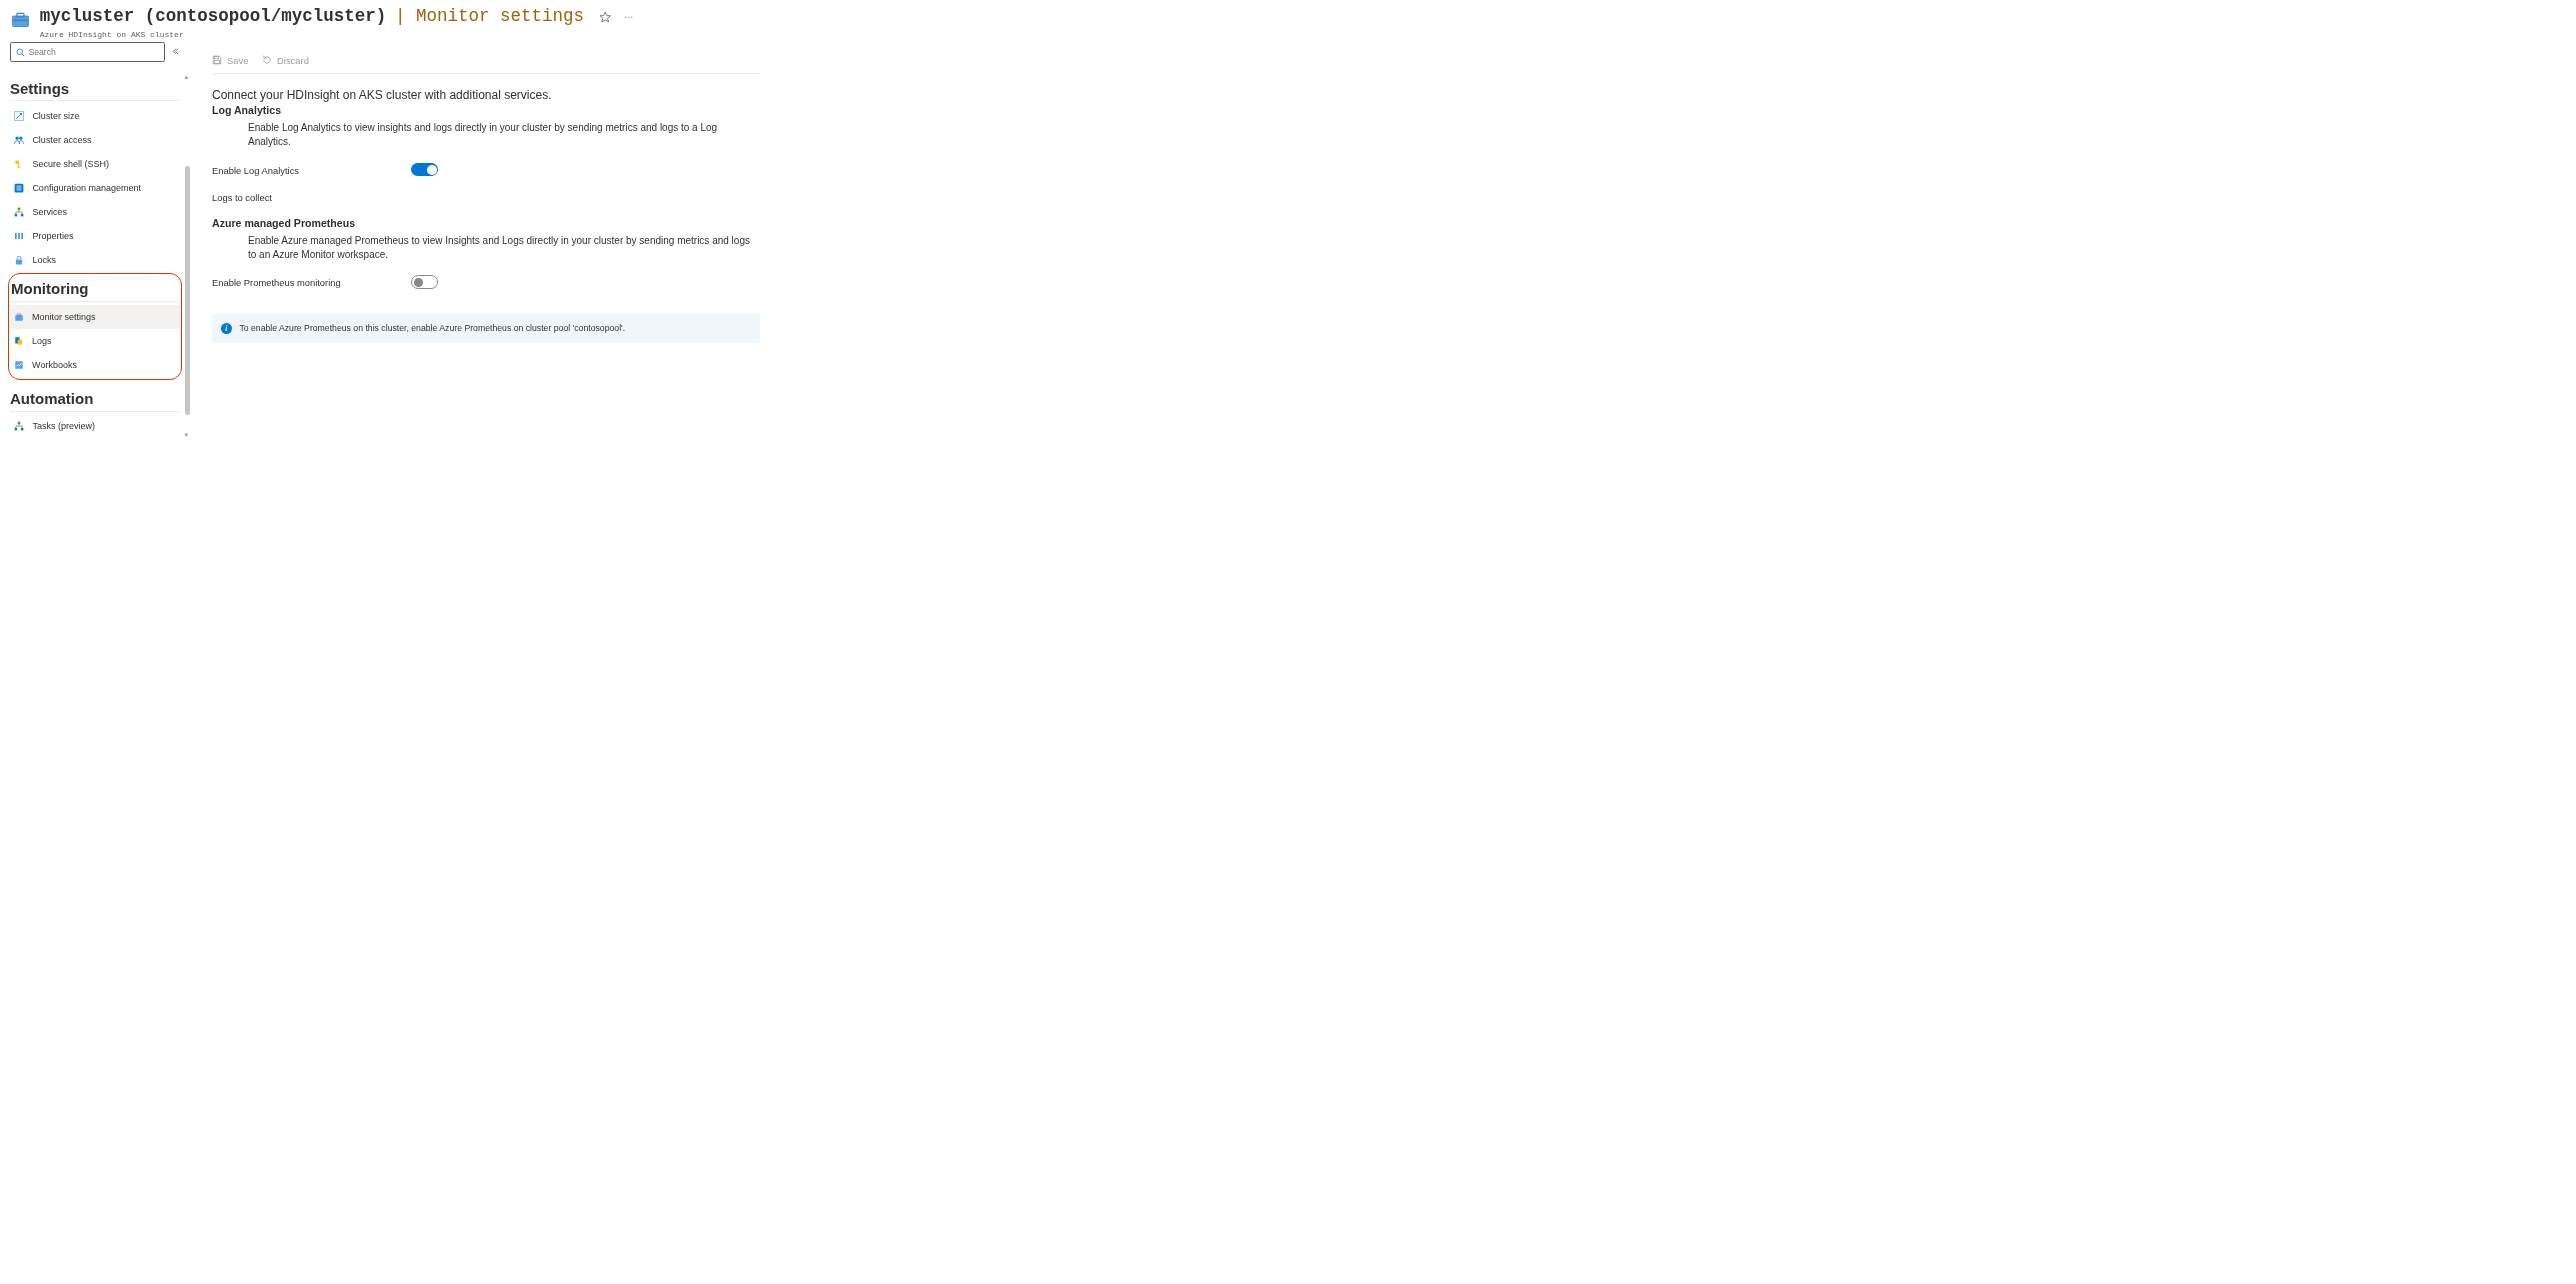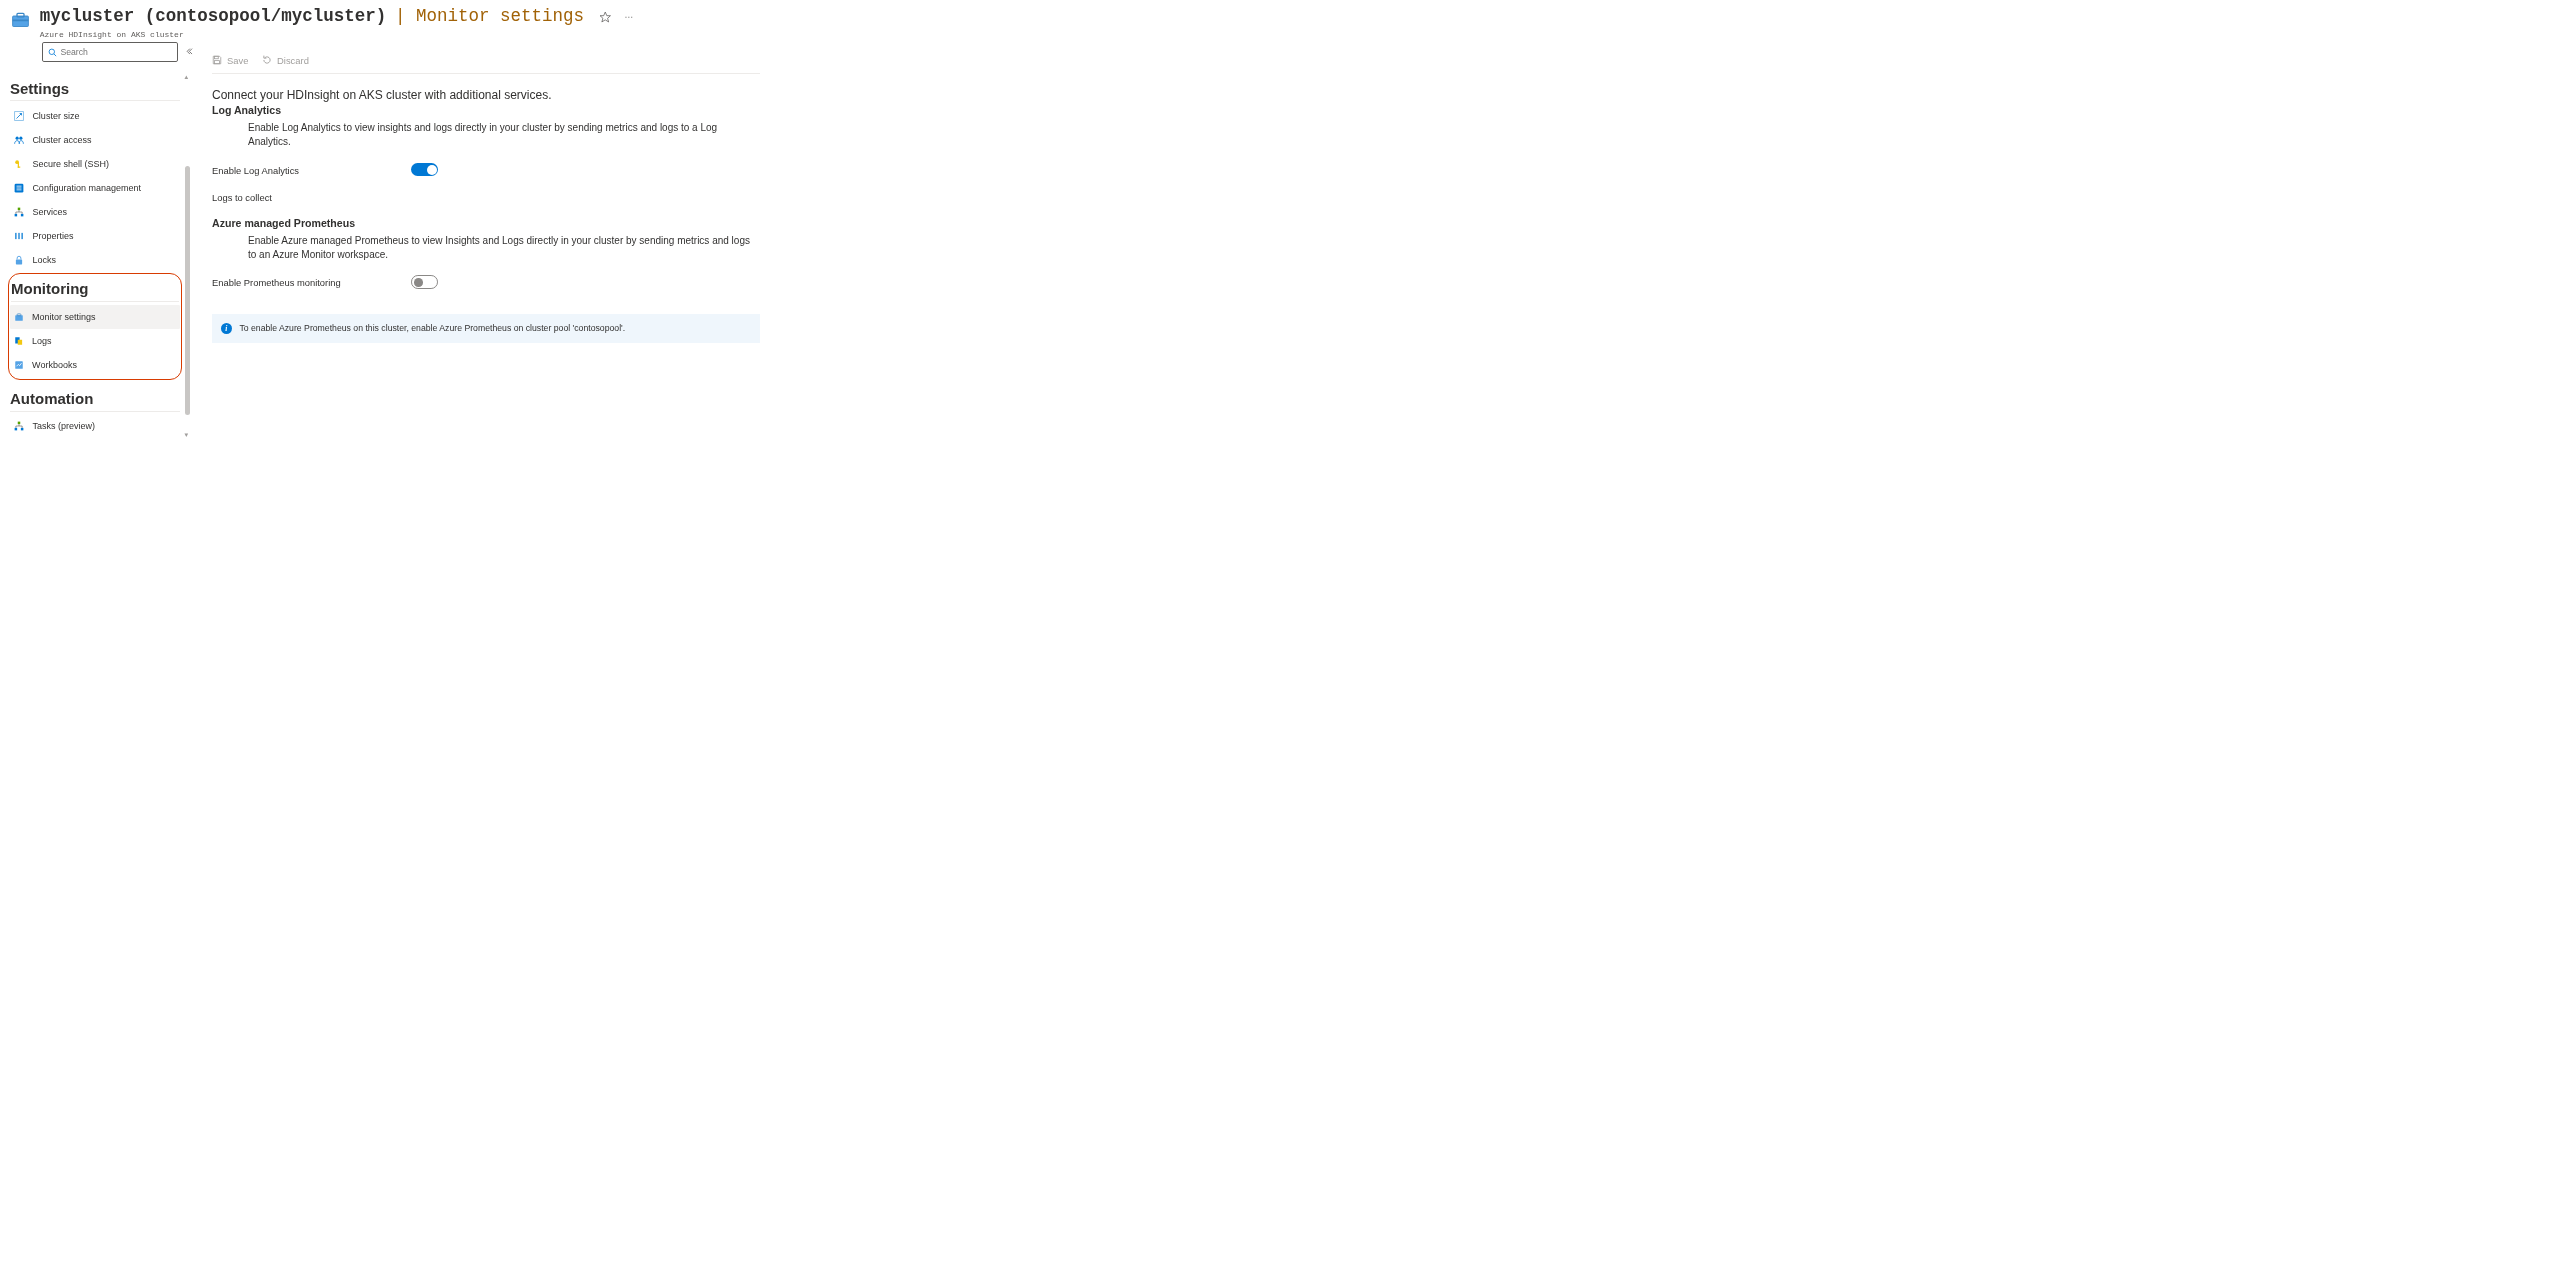--- a/index.html
+++ b/index.html
@@ -65,21 +65,20 @@
     width: 187px;
     flex-shrink: 0;
     padding: 0 7.5px 0 10px;
     position: relative;
   }
   .search-row {
     display:flex;
     align-items:center;
     gap:6.2px;
     margin-bottom: 11.2px;
-    margin-left: 32px;
   }
   .search-box {
     flex:1;
     display:flex;
     align-items:center;
     border:0.6px solid #605e5c;
     border-radius:1.9px;
     height:20px;
     padding:0 5px;
     gap:3.7px;

